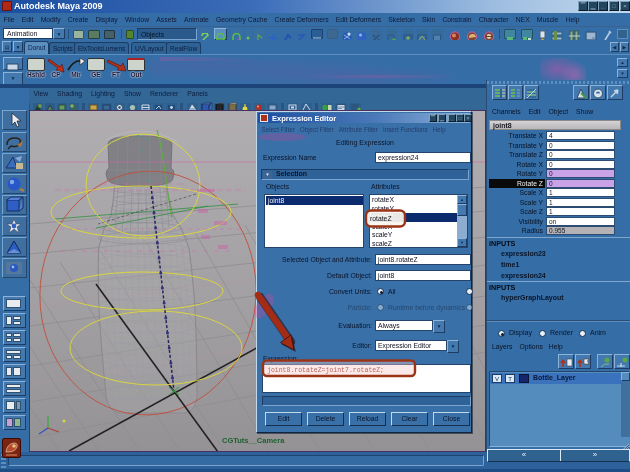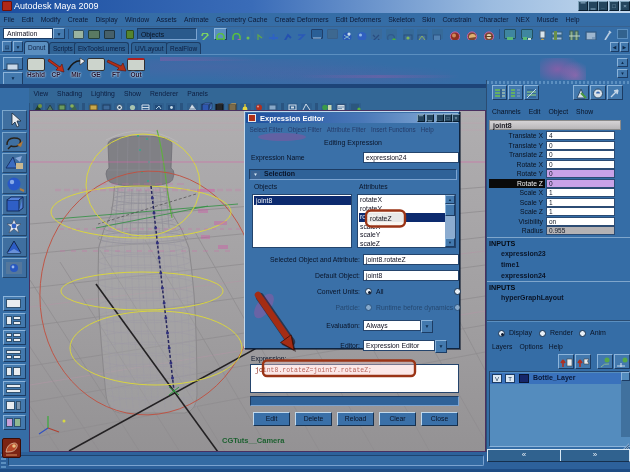--- a/index.html
+++ b/index.html
@@ -1,18 +1,18 @@
 <!DOCTYPE html>
 <html><head><meta charset="utf-8"><style>
 *{margin:0;padding:0;box-sizing:border-box;}
 html,body{width:630px;height:472px;overflow:hidden;}
 body{font-family:"Liberation Sans",sans-serif;position:relative;background:#356da6;}
 .abs{position:absolute;}
 #titlebar{position:absolute;left:0;top:0;width:630px;height:13px;background:linear-gradient(90deg,#1c4fa0 0%,#3a6cb8 40%,#9cbce0 78%,#c2d8ee 100%);}
-#titlebar .ttxt{position:absolute;left:14px;top:1px;color:#fff;font-size:9px;font-weight:normal;}
+#titlebar .ttxt{position:absolute;left:14px;top:1px;color:#fff;font-size:9px;font-weight:bold;}
 .wbtn{position:absolute;top:1px;width:10px;height:10px;background:#24455e;border:1px solid #7fa2ba;border-right-color:#081c2e;border-bottom-color:#081c2e;color:#7fa0b8;font-size:6px;line-height:8px;text-align:center;font-weight:bold;}
 #menubar{position:absolute;left:0;top:13px;width:630px;height:13px;background:#356da6;color:#0e1a36;font-size:6.8px;line-height:13px;white-space:nowrap;}
 #menubar span{margin:0 3.6px;}
 #statusline{position:absolute;left:0;top:26px;width:630px;height:14px;background:#356da6;border-top:1px solid #39628f;}
 .ic{position:absolute;border-radius:1px;}
 #tabsrow{position:absolute;left:0;top:40px;width:630px;height:14px;background:#356da6;}
 .tab{position:absolute;top:2px;height:12px;border:1px solid #1c3c64;border-bottom:none;border-radius:3px 3px 0 0;background:#2f6294;color:#0d1e40;font-size:6.5px;line-height:11px;padding:0 3px;}
 .tab.on{background:#5b8fc0;top:1px;height:13px;}
 #shelf{position:absolute;left:0;top:54px;width:630px;height:34px;background:#356da6;border-top:1px solid #5b8fc0;overflow:hidden;}
 .shbtn{position:absolute;top:3px;width:20px;height:29px;}
@@ -24,21 +24,21 @@
 .lay i{position:absolute;background:#e8ecf0;border:1px solid #30506e;}
 #panelmenu{position:absolute;left:29px;top:88px;width:457px;height:11px;background:#336796;color:#0d1e40;font-size:6.8px;line-height:11px;white-space:nowrap;}
 #panelmenu span{margin:0 4.5px;}
 #paneliconbar{position:absolute;left:29px;top:99px;width:457px;height:11px;background:#336796;overflow:hidden;}
 #viewport{position:absolute;left:29px;top:110px;width:457px;height:342px;border:1px solid #4a3060;overflow:hidden;}
 #rightcol{position:absolute;left:486px;top:80px;width:144px;height:372px;background:#356da6;border-left:1px solid #2a4c72;}
 #bottomstrip{position:absolute;left:0;top:452px;width:630px;height:20px;background:#2d619b;}
 .cbrow{position:absolute;width:143px;height:10px;font-size:6.8px;color:#0a1220;}
 .cblbl{position:absolute;right:87px;top:1px;}
 .cbval{position:absolute;left:59px;top:0;width:69px;height:9px;background:#fff;border:1px solid #2c4c74;font-size:6.5px;line-height:8px;padding-left:2px;color:#101826;}
-#ee{position:absolute;left:244px;top:111px;width:216px;height:238px;background:#3a70a8;border:1px solid #c2d8ec;border-right-color:#0e2440;border-bottom-color:#0e2440;box-shadow:1px 1px 0 rgba(8,20,40,0.55);}
+#ee{position:absolute;left:256px;top:111px;width:216px;height:322px;background:#3a70a8;border:1px solid #c2d8ec;border-right-color:#0e2440;border-bottom-color:#0e2440;box-shadow:1px 1px 0 rgba(8,20,40,0.55);}
 .eelbl{position:absolute;color:#0a1428;font-size:6.8px;}
 .eefield{position:absolute;background:#fff;border:1px solid #24446c;font-size:6.8px;color:#101020;padding-left:2px;line-height:9px;height:11px;}
 .eebtn2{position:absolute;height:14px;background:#3a70a8;border:1px solid #c0d8ec;border-right-color:#16304e;border-bottom-color:#16304e;color:#0a1428;font-size:6.8px;text-align:center;line-height:12px;}
 .radio{position:absolute;width:7px;height:7px;border-radius:50%;background:#e8f0f8;border:1px solid #16304e;}
 .radio i{position:absolute;left:1.5px;top:1.5px;width:3px;height:3px;border-radius:50%;background:#091830;}
 </style></head>
 <body>
 <div id="titlebar">
   <div class="abs" style="left:2px;top:1px;width:10px;height:10px;background:#b02818;border:1px solid #701008;border-radius:1px;"></div>
   <div class="ttxt">Autodesk Maya 2009</div>

